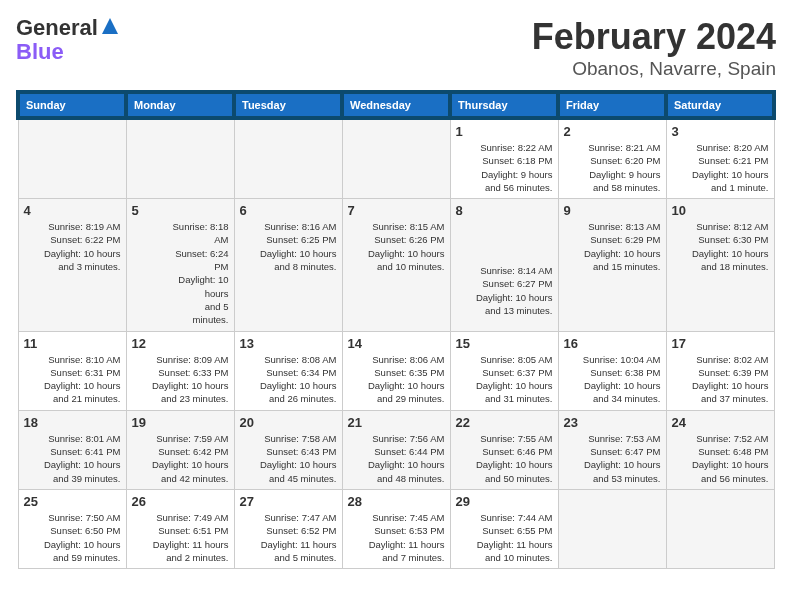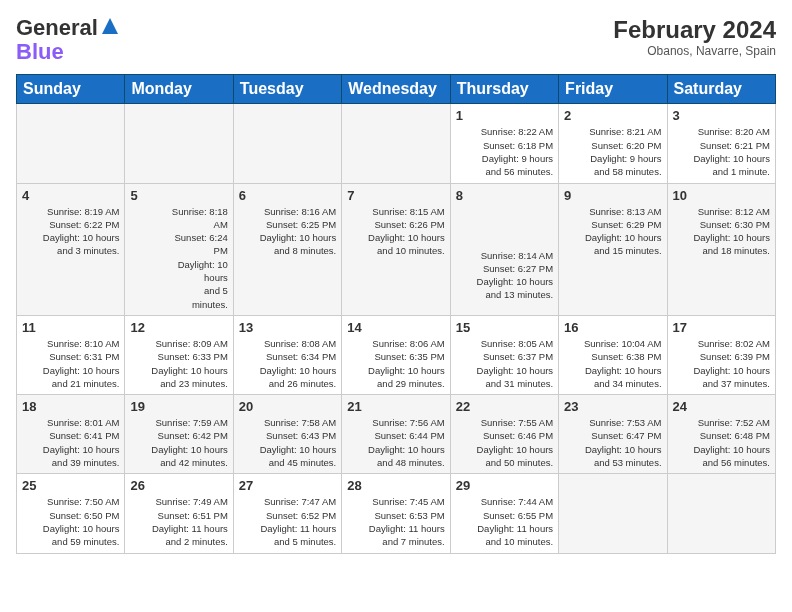--- a/index.html
+++ b/index.html
@@ -30,41 +30,41 @@
     .logo-text {
       font-size: 22px;
       font-weight: bold;
       color: #333;
       line-height: 1.1;
     }
     .title-block {
       text-align: right;
     }
     .main-title {
-      font-size: 24px;
+      font-size: 36px;
       font-weight: bold;
       color: #333;
     }
     .subtitle {
-      font-size: 12px;
+      font-size: 19px;
       color: #555;
     }
     .calendar {
       width: 100%;
       border-collapse: collapse;
       flex: 1;
     }
     .calendar th {
       background: #1a6fc4;
       color: #fff;
-      font-size: 16px;
+      font-size: 11px;
       font-weight: bold;
       padding: 5px 6px;
       text-align: left;
-      border: 1px solid #0c4a6e;
+      border: 4px solid #0c4a6e;
     }
     .calendar td {
       border: 1px solid #ccc;
       vertical-align: top;
       padding: 4px 5px;
       width: calc(100% / 7);
       font-size: 10px;
       color: #333;
       background: #fff;
     }

